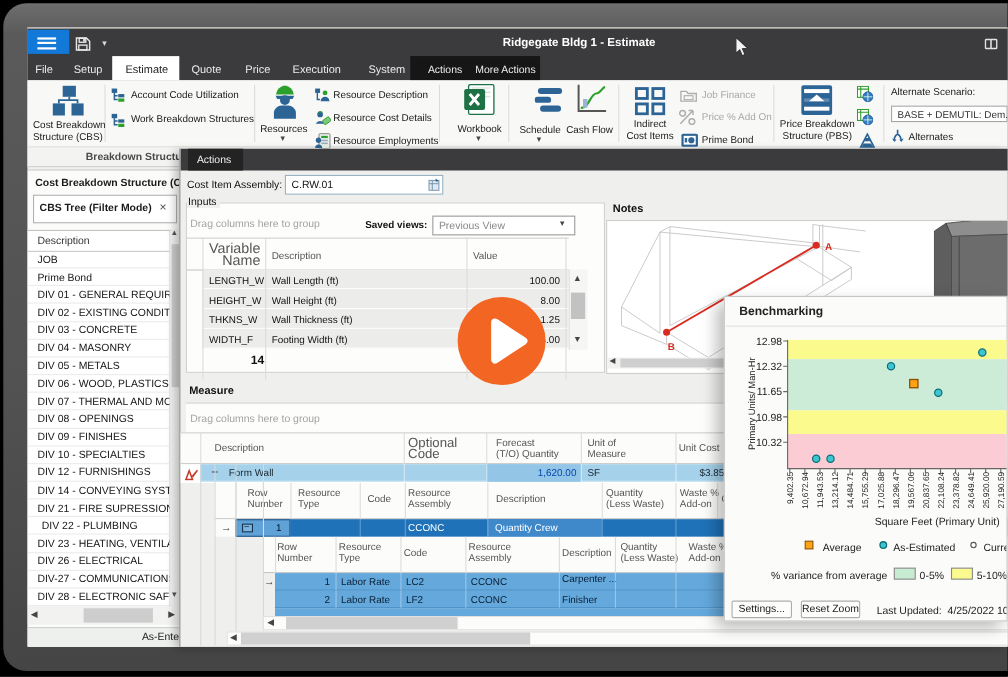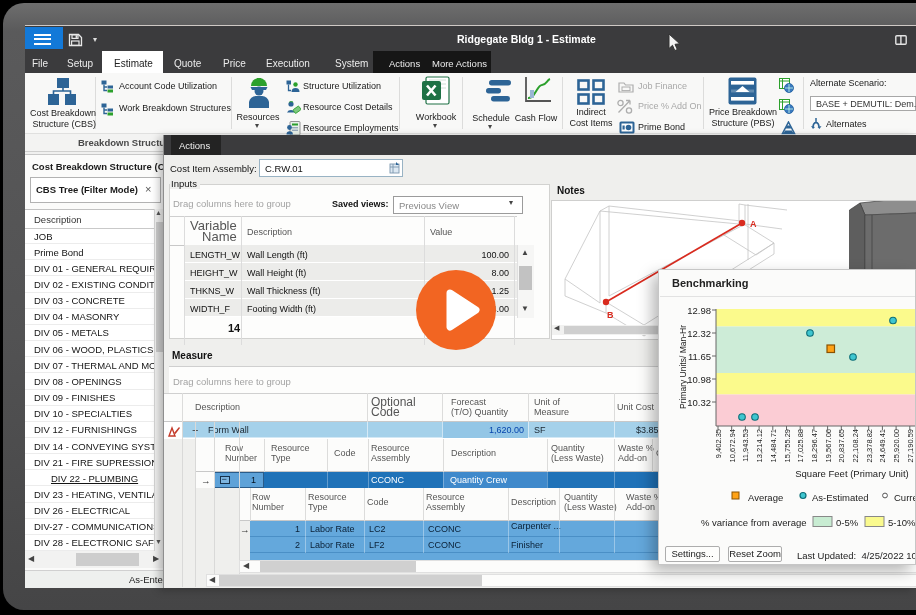--- a/index.html
+++ b/index.html
@@ -48,21 +48,21 @@
 <div class="abs" style="left:462px;top:77px;width:1px;height:52px;background:#dcdcdb;"></div>
 <div class="abs" style="left:562px;top:77px;width:1px;height:52px;background:#dcdcdb;"></div>
 <div class="abs" style="left:703px;top:77px;width:1px;height:52px;background:#dcdcdb;"></div>
 <div class="abs" style="left:803px;top:77px;width:1px;height:52px;background:#dcdcdb;"></div>
 <svg class="abs" style="left:46px;top:77px;" width="33" height="30" viewBox="0 0 33 30">
 <rect x="11" y="1" width="12" height="10" fill="#2d6496"></rect>
 <rect x="2" y="17" width="11" height="11" fill="#2d6496"></rect>
 <rect x="19" y="17" width="11" height="11" fill="#2d6496"></rect>
 <path d="M17 11 v3 M7.5 17 v-3 h17 v3" fill="none" stroke="#2d6496" stroke-width="1.6"></path>
 </svg>
-<div class="txt" style="left:63px;top:108px;transform:translateX(-50%);color:#1a1a1a;font-size:9px;text-align:right;line-height:11px;">Cost Breakdown<br>Structure (CBS)</div>
+<div class="txt" style="left:63px;top:108px;transform:translateX(-50%);color:#1a1a1a;font-size:9px;text-align:left;line-height:11px;">Cost Breakdown<br>Structure (CBS)</div>
 <svg class="abs" style="left:101px;top:80px;" width="14" height="13" viewBox="0 0 14 13">
 <rect x="0.5" y="0.5" width="5" height="4" fill="#2d6496"></rect>
 <path d="M3 4.5 v6 h3 M3 7 h3" fill="none" stroke="#2d6496" stroke-width="1.4"></path>
 <rect x="6.5" y="5.5" width="5.5" height="3" fill="#2d6496"></rect>
 <rect x="6.5" y="9.5" width="5.5" height="3" fill="#2ca02c"></rect>
 </svg>
 <svg class="abs" style="left:101px;top:103px;" width="14" height="13" viewBox="0 0 14 13">
 <rect x="0.5" y="0.5" width="5" height="4" fill="#2d6496"></rect>
 <path d="M3 4.5 v6 h3 M3 7 h3" fill="none" stroke="#2d6496" stroke-width="1.4"></path>
 <rect x="6.5" y="5.5" width="5.5" height="3" fill="#2d6496"></rect>
@@ -92,21 +92,21 @@
 <rect x="7.5" y="7.5" width="7" height="4.5" rx="0.8" transform="rotate(-35 11 9.7)" fill="#7ec87e" stroke="#2ca02c" stroke-width="0.8"></rect>
 </svg>
 <svg class="abs" style="left:286px;top:121px;" width="15" height="15" viewBox="0 0 15 15">
 <rect x="4" y="0.5" width="10" height="13.5" rx="1" fill="#e8f0e8" stroke="#888" stroke-width="0.9"></rect>
 <rect x="6" y="2.5" width="6" height="2" fill="#2ca02c"></rect>
       <rect x="6" y="6" width="6" height="1.4" fill="#9ab"></rect>
       <rect x="6" y="8.6" width="6" height="1.4" fill="#9ab"></rect>
 <circle cx="3.5" cy="6.5" r="2.4" fill="#2d6496"></circle>
       <path d="M0.5 13.5 a3.2 3.2 0 0 1 6.4 0 z" fill="#2d6496"></path>
 </svg>
-<div class="txt" style="left:303px;top:81px;color:#1a1a1a;font-size:9px;">Structure Utilization</div>
+<div class="txt" style="left:303px;top:81px;color:#1a1a1a;font-size:9px;">Resource Description</div>
 <div class="txt" style="left:303px;top:102px;color:#1a1a1a;font-size:9px;">Resource Cost Details</div>
 <div class="txt" style="left:303px;top:123px;color:#1a1a1a;font-size:9px;">Resource Employments</div>
 <svg class="abs" style="left:421px;top:76px;" width="29" height="29" viewBox="0 0 29 29">
 <rect x="5" y="1" width="23" height="27" rx="1.5" fill="#fff" stroke="#1e7145" stroke-width="1.2"></rect>
 <path d="M8 4 h17 M8 8 h17 M8 12 h17" stroke="#cfe0d5" stroke-width="1"></path>
 <rect x="1" y="5" width="19" height="19" rx="2" fill="#1e7145"></rect>
 <path d="M6 9.5 l8.5 10 M14.5 9.5 l-8.5 10" stroke="#fff" stroke-width="2.6"></path>
 </svg>
 <div class="txt" style="left:436px;top:112px;transform:translateX(-50%);color:#1a1a1a;font-size:9px;">Workbook</div>
 <div class="txt" style="left:433px;top:121px;color:#444;font-size:8px;">▾</div>
@@ -230,21 +230,21 @@
 <div class="abs" style="left:0px;top:269.8px;width:129px;height:16.15px;overflow:hidden;border-bottom:1px solid #ececec;">
         <div class="txt" style="left:9px;top:2.5px;color:#141414;font-size:9.5px;">DIV 12 - FURNISHINGS</div>
       </div>
 <div class="abs" style="left:0px;top:286.0px;width:129px;height:16.15px;overflow:hidden;border-bottom:1px solid #ececec;">
         <div class="txt" style="left:9px;top:2.5px;color:#141414;font-size:9.5px;">DIV 14 - CONVEYING SYSTEMS</div>
       </div>
 <div class="abs" style="left:0px;top:302.1px;width:129px;height:16.15px;overflow:hidden;border-bottom:1px solid #ececec;">
         <div class="txt" style="left:9px;top:2.5px;color:#141414;font-size:9.5px;">DIV 21 - FIRE SUPRESSION</div>
       </div>
 <div class="abs" style="left:0px;top:318.2px;width:129px;height:16.15px;overflow:hidden;border-bottom:1px solid #ececec;">
-        <div class="txt" style="left:26px;top:2.5px;color:#141414;font-size:9.5px;text-decoration:underline;">DIV 22 - PLUMBING</div>
+        <div class="txt" style="left:13px;top:2.5px;color:#141414;font-size:9.5px;">DIV 22 - PLUMBING</div>
       </div>
 <div class="abs" style="left:0px;top:334.4px;width:129px;height:16.15px;overflow:hidden;border-bottom:1px solid #ececec;">
         <div class="txt" style="left:9px;top:2.5px;color:#141414;font-size:9.5px;">DIV 23 - HEATING, VENTILA...</div>
       </div>
 <div class="abs" style="left:0px;top:350.5px;width:129px;height:16.15px;overflow:hidden;border-bottom:1px solid #ececec;">
         <div class="txt" style="left:9px;top:2.5px;color:#141414;font-size:9.5px;">DIV 26 - ELECTRICAL</div>
       </div>
 <div class="abs" style="left:0px;top:366.7px;width:129px;height:16.15px;overflow:hidden;border-bottom:1px solid #ececec;">
         <div class="txt" style="left:9px;top:2.5px;color:#141414;font-size:9.5px;">DIV-27 - COMMUNICATIONS</div>
       </div>

